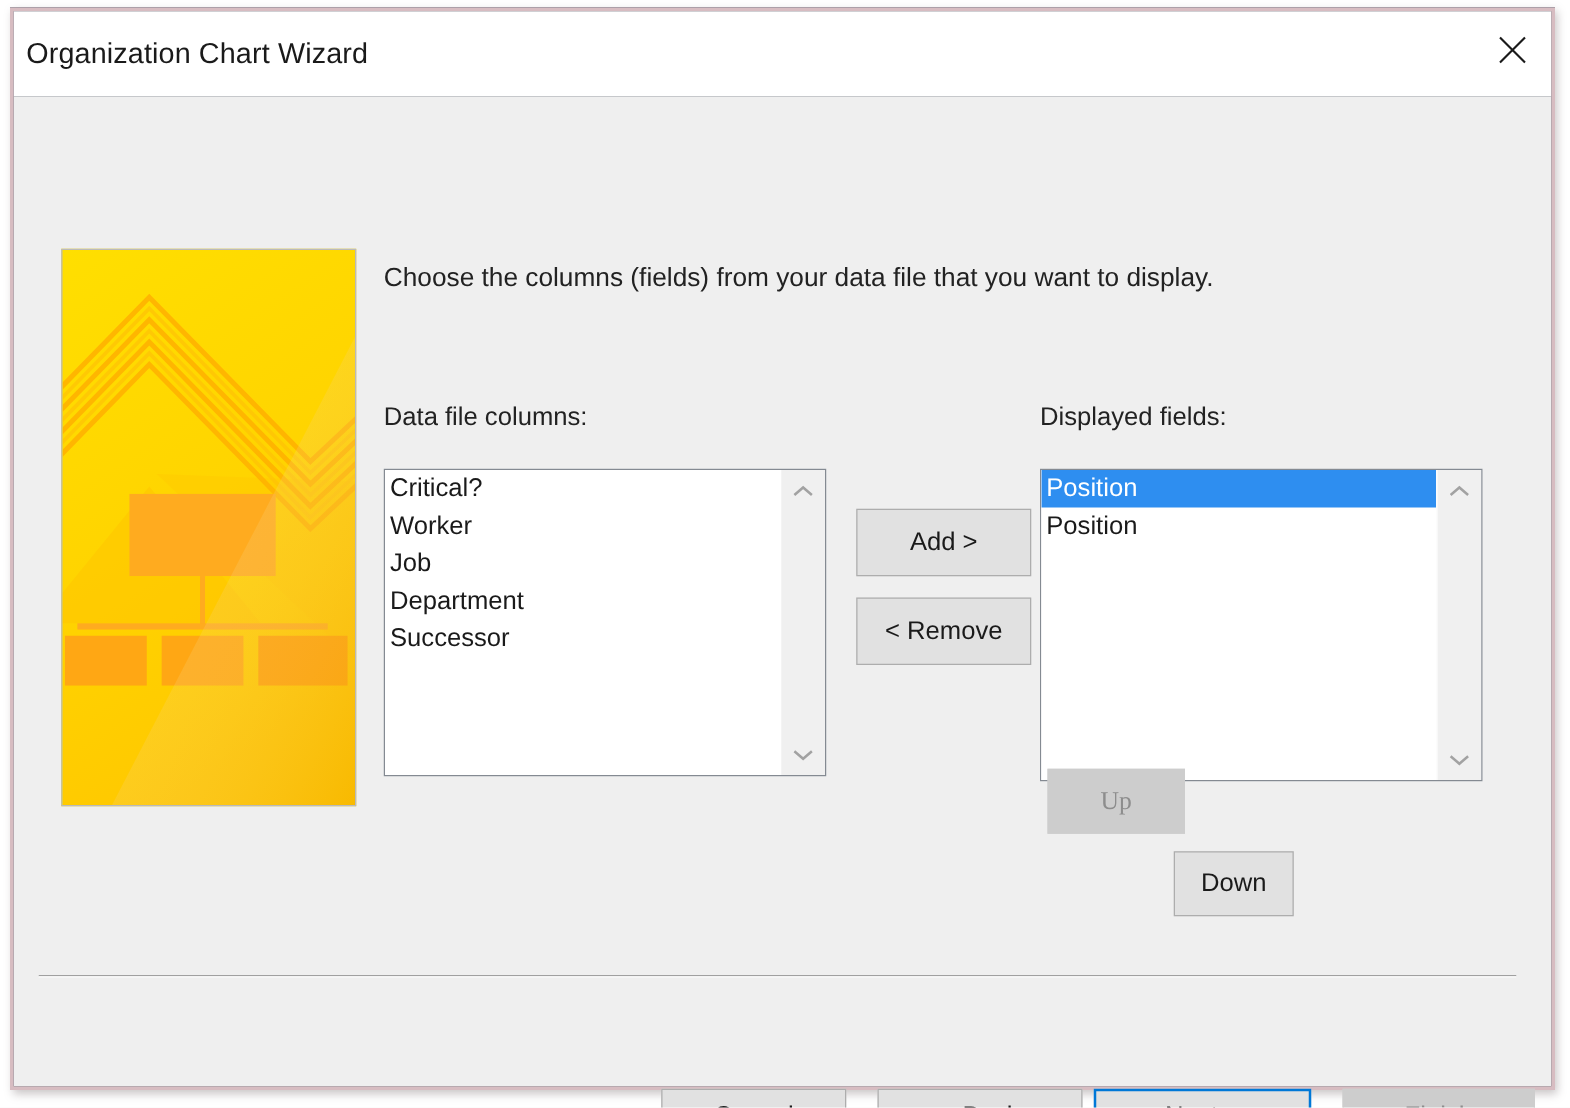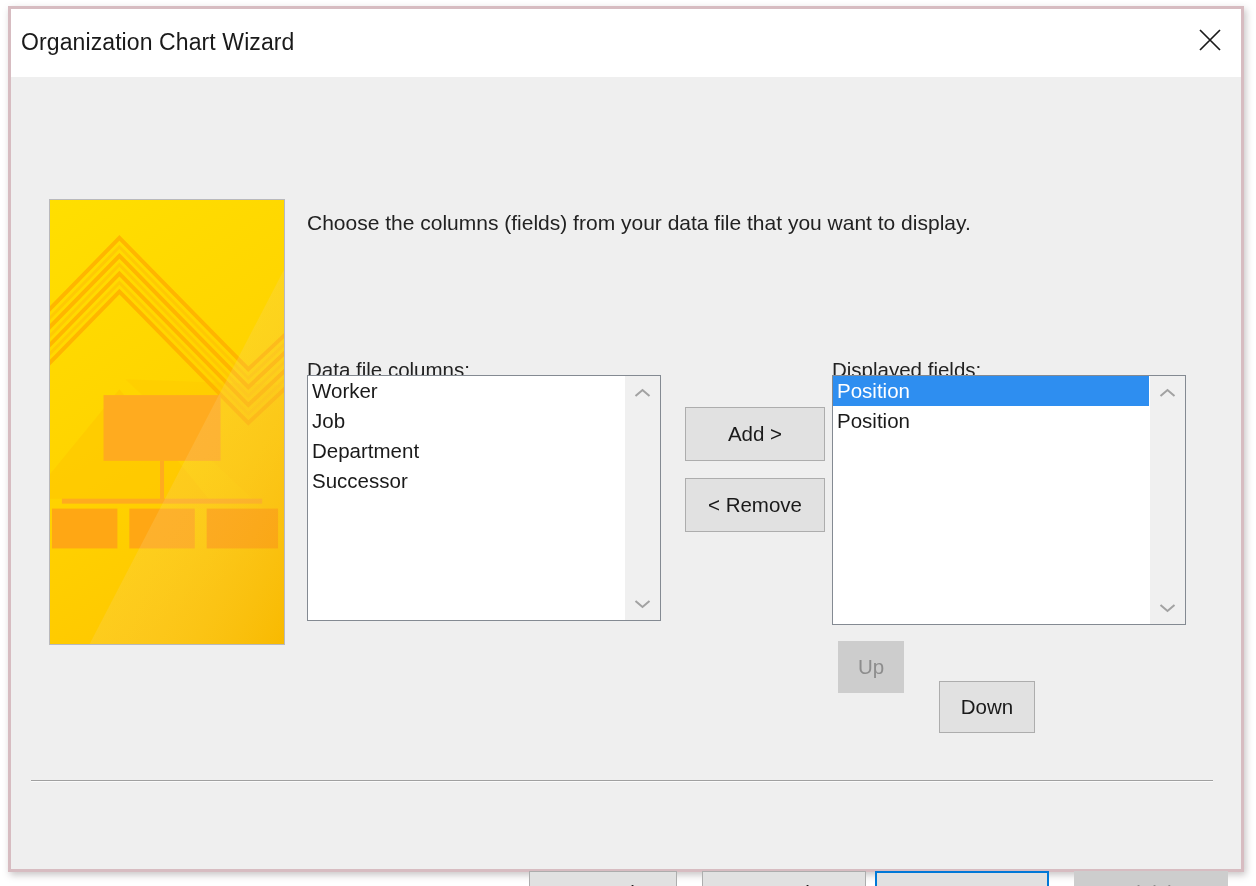--- a/index.html
+++ b/index.html
@@ -107,21 +107,20 @@
     color: #222222;
     white-space: nowrap;
   }
 
   
   .col-label {
     position: absolute;
     font-size: 20.5px;
     color: #222222;
     white-space: nowrap;
-    margin-top: 36px;
   }
   #label-left  { left: 296px; top: 245px; }
   #label-right { left: 821px; top: 245px; }
 
   
   .listbox {
     position: absolute;
     box-sizing: border-box;
     border: 1px solid #848a92;
     background: #ffffff;
@@ -197,21 +196,21 @@
     color: #8d8d8d;
     cursor: default;
   }
   .btn.default-focus {
     border: 2px solid #0078d7;
     background: #e1e1e1;
   }
 
   #btn-add     { left: 674px; top: 330px; width: 140px; height: 54px; }
   #btn-remove  { left: 674px; top: 401px; width: 140px; height: 54px; }
-  #btn-up      { left: 827px; top: 564px; width: 66px;  height: 52px; }
+  #btn-up      { left: 827px; top: 538px; width: 110px;  height: 52px; font-family: Liberation Serif, serif; }
   #btn-down    { left: 928px; top: 564px; width: 96px;  height: 52px; margin-top: 40px; }
 
   
   #separator {
     position: absolute;
     left: 20px;
     top: 703px;
     width: 1182px;
     height: 2px;
     border-top: 1px solid #a0a0a0;
@@ -299,20 +298,21 @@
       </div>
 
       <div id="instruction">Choose the columns (fields) from your data file that you want to display.</div>
 
       <div id="label-left" class="col-label">Data file columns:</div>
 
       <div id="label-right" class="col-label">Displayed fields:</div>
 
       <div id="listbox-left" class="listbox">
         <ul class="list-items">
+          <li class="list-item">Critical?</li>
           <li class="list-item">Worker</li>
           <li class="list-item">Job</li>
           <li class="list-item">Department</li>
           <li class="list-item">Successor</li>
         </ul>
         <div class="vscroll">
           <div class="scroll-arrow">
             <span>
               <svg width="17" height="11" viewBox="0 0 17 11" aria-hidden="true">
                 <path d="M1.5 8 L8.5 2 L15.5 8" stroke="#a2a2a2" stroke-width="2" fill="none"></path>

